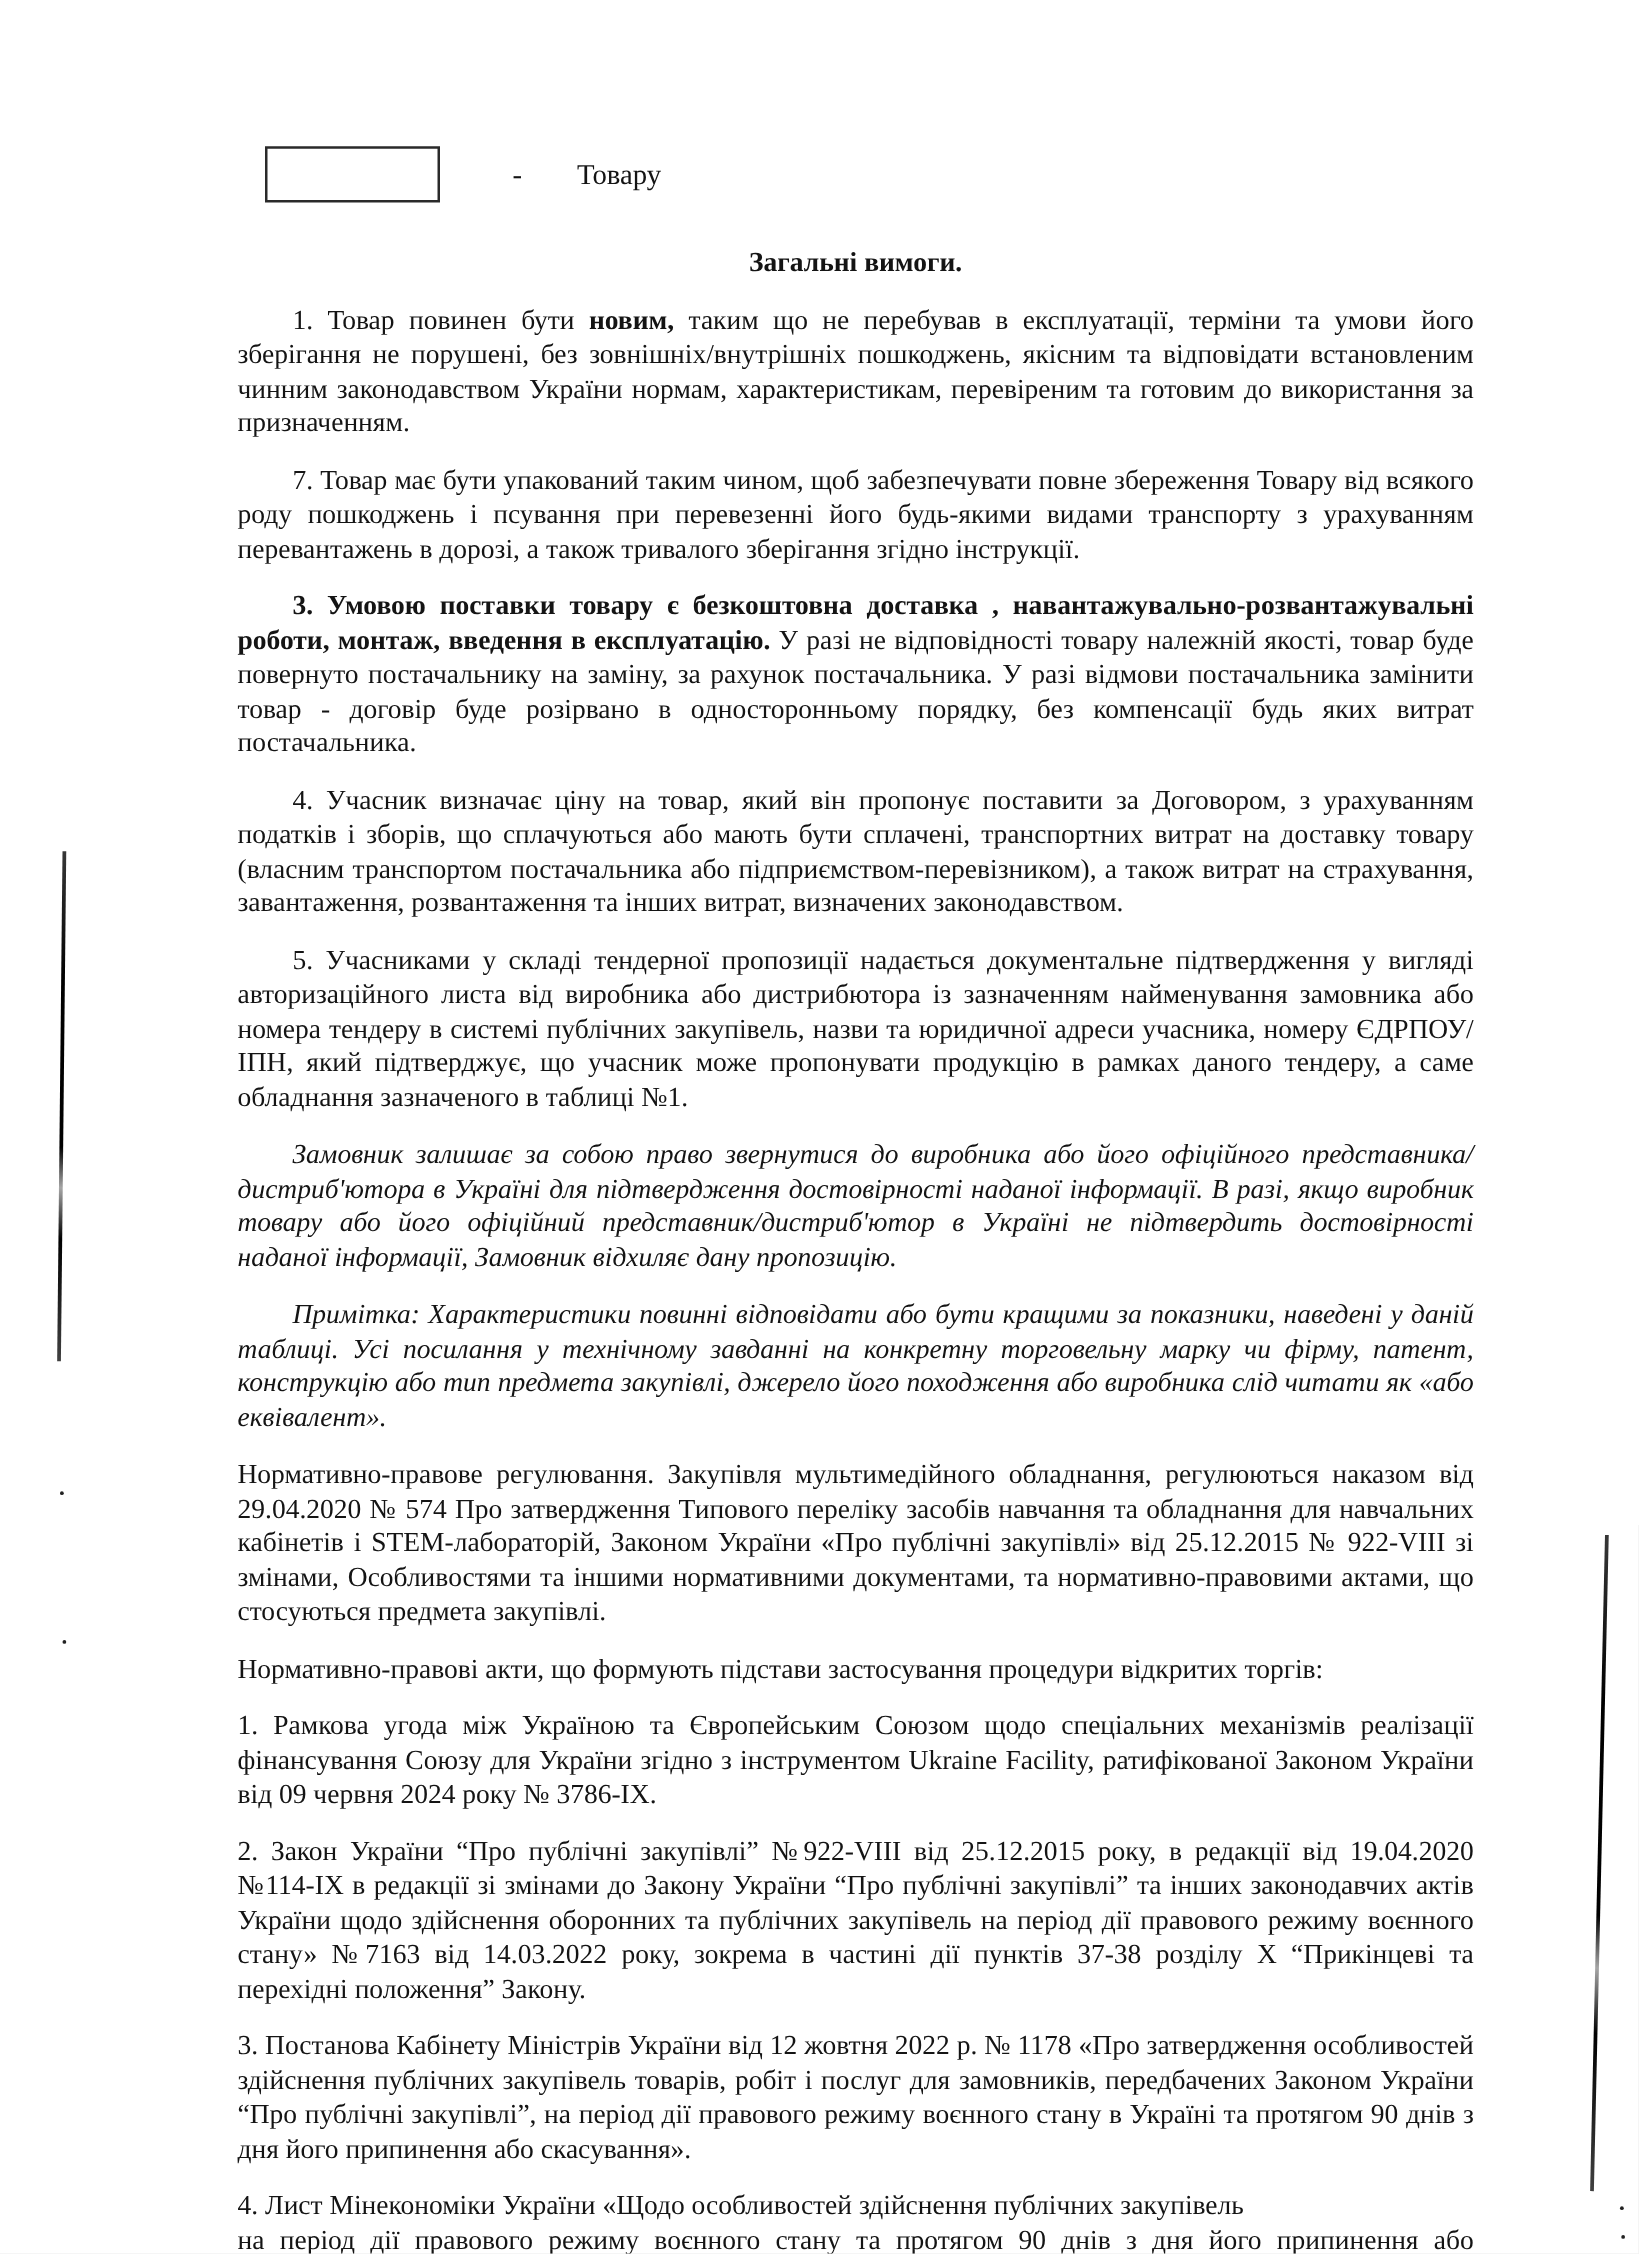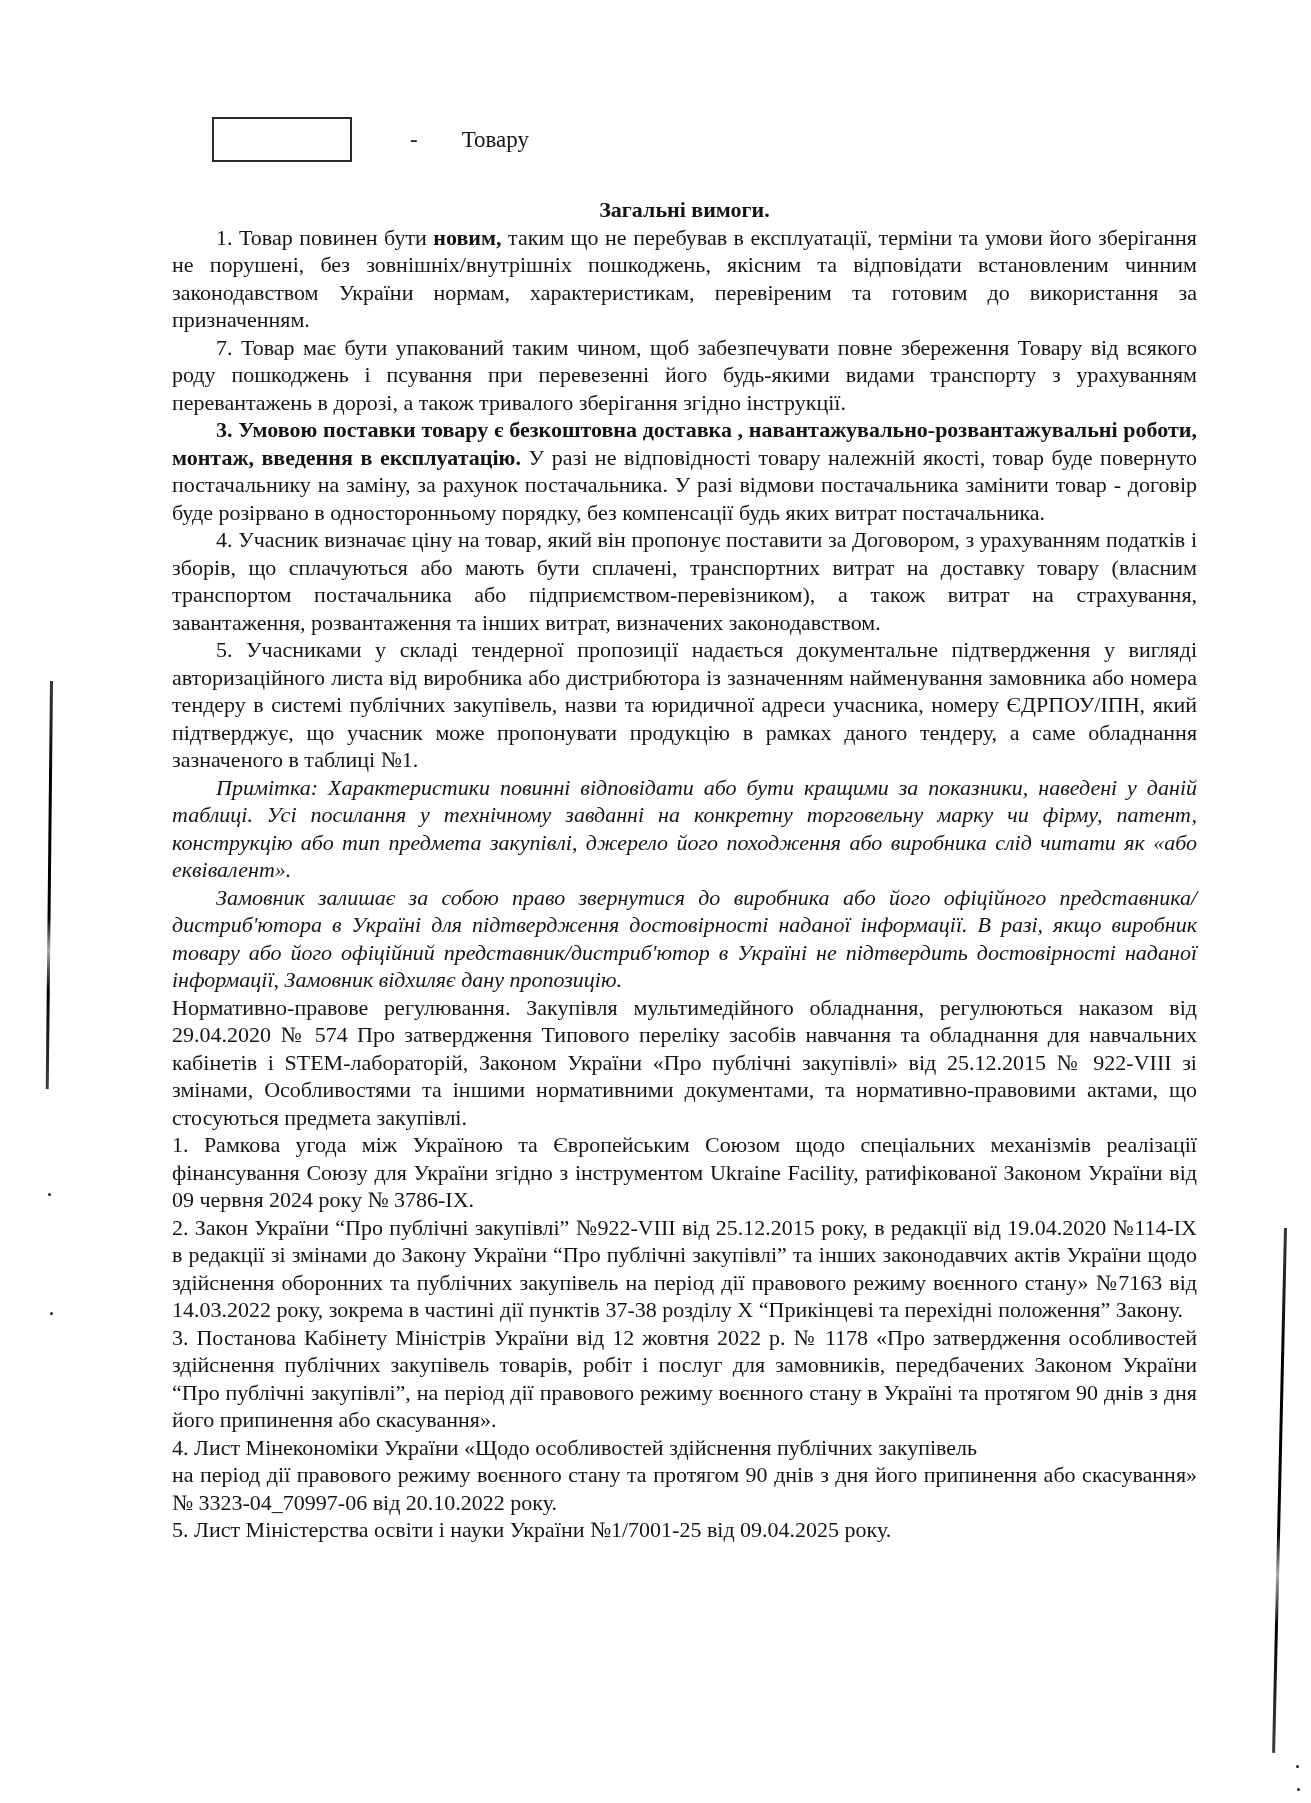--- a/index.html
+++ b/index.html
@@ -42,21 +42,21 @@
     font-size: 22px;
     line-height: 27.5px;
     text-align: justify;
   }
   .doc-title {
     margin: 0;
     font-size: 22px;
     font-weight: bold;
     text-align: center;
   }
-  .content p { margin: 0; }
+  .content p { margin: 18px; }
   .indent { text-indent: 44px; }
   .italic-note { font-style: italic; }
   .prelined { white-space: pre-line; }
   .scan-line {
     position: absolute;
     background: linear-gradient(to bottom,
       rgba(20,20,20,0.85) 0%, #000 25%, #000 58%,
       rgba(0,0,0,0.35) 66%, #000 76%, rgba(0,0,0,0.75) 100%);
   }
   .scan-line-left {
@@ -89,26 +89,27 @@
     <p class="indent"><span>1. Товар повинен бути </span><strong>новим,</strong><span> таким що не перебував в експлуатації, терміни та умови його зберігання не порушені, без зовнішніх/внутрішніх пошкоджень, якісним та відповідати встановленим чинним законодавством України нормам, характеристикам, перевіреним та готовим до використання за призначенням.</span></p>
 
     <p class="indent">7. Товар має бути упакований таким чином, щоб забезпечувати повне збереження Товару від всякого роду пошкоджень і псування при перевезенні його будь-якими видами транспорту з урахуванням перевантажень в дорозі, а також тривалого зберігання згідно інструкції.</p>
 
     <p class="indent"><strong>3. Умовою поставки товару є безкоштовна доставка , навантажувально-розвантажувальні роботи, монтаж, введення в експлуатацію.</strong><span> У разі не відповідності товару належній якості, товар буде повернуто постачальнику на заміну, за рахунок постачальника. У разі відмови постачальника замінити товар - договір буде розірвано в односторонньому порядку, без компенсації будь яких витрат постачальника.</span></p>
 
     <p class="indent">4. Учасник визначає ціну на товар, який він пропонує поставити за Договором, з урахуванням податків і зборів, що сплачуються або мають бути сплачені, транспортних витрат на доставку товару (власним транспортом постачальника або підприємством-перевізником), а також витрат на страхування, завантаження, розвантаження та інших витрат, визначених законодавством.</p>
 
     <p class="indent">5. Учасниками у складі тендерної пропозиції надається документальне підтвердження у вигляді авторизаційного листа від виробника або дистрибютора із зазначенням найменування замовника або номера тендеру в системі публічних закупівель, назви та юридичної адреси учасника, номеру ЄДРПОУ/ІПН, який підтверджує, що учасник може пропонувати продукцію в рамках даного тендеру, а саме обладнання зазначеного в таблиці №1.</p>
 
+    <p class="indent italic-note">Замовник залишає за собою право звернутися до виробника або його офіційного представника/дистриб'ютора в Україні для підтвердження достовірності наданої інформації. В разі, якщо виробник товару або його офіційний представник/дистриб'ютор в Україні не підтвердить достовірності наданої інформації, Замовник відхиляє дану пропозицію.</p>
+
     <p class="indent italic-note">Примітка: Характеристики повинні відповідати або бути кращими за показники, наведені у даній таблиці. Усі посилання у технічному завданні на конкретну торговельну марку чи фірму, патент, конструкцію або тип предмета закупівлі, джерело його походження або виробника слід читати як «або еквівалент».</p>
-
-    <p class="indent italic-note">Замовник залишає за собою право звернутися до виробника або його офіційного представника/дистриб'ютора в Україні для підтвердження достовірності наданої інформації. В разі, якщо виробник товару або його офіційний представник/дистриб'ютор в Україні не підтвердить достовірності наданої інформації, Замовник відхиляє дану пропозицію.</p>
 
     <p>Нормативно-правове регулювання. Закупівля мультимедійного обладнання, регулюються наказом від 29.04.2020 № 574 Про затвердження Типового переліку засобів навчання та обладнання для навчальних кабінетів і STEM-лабораторій, Законом України «Про публічні закупівлі» від 25.12.2015 № 922-VIII зі змінами, Особливостями та іншими нормативними документами, та нормативно-правовими актами, що стосуються предмета закупівлі.</p>
 
+    <p>Нормативно-правові акти, що формують підстави застосування процедури відкритих торгів:</p>
 
     <div>
       <p>1. Рамкова угода між Україною та Європейським Союзом щодо спеціальних механізмів реалізації фінансування Союзу для України згідно з інструментом Ukraine Facility, ратифікованої Законом України від 09 червня 2024 року № 3786-IX.</p>
       <p>2. Закон України “Про публічні закупівлі” №922-VIII від 25.12.2015 року, в редакції від 19.04.2020 №114-IX в редакції зі змінами до Закону України “Про публічні закупівлі” та інших законодавчих актів України щодо здійснення оборонних та публічних закупівель на період дії правового режиму воєнного стану» №7163 від 14.03.2022 року, зокрема в частині дії пунктів 37-38 розділу X “Прикінцеві та перехідні положення” Закону.</p>
       <p>3. Постанова Кабінету Міністрів України від 12 жовтня 2022 р. № 1178 «Про затвердження особливостей здійснення публічних закупівель товарів, робіт і послуг для замовників, передбачених Законом України “Про публічні закупівлі”, на період дії правового режиму воєнного стану в Україні та протягом 90 днів з дня його припинення або скасування».</p>
       <p class="prelined">4. Лист Мінекономіки України «Щодо особливостей здійснення публічних закупівель
 на період дії правового режиму воєнного стану та протягом 90 днів з дня його припинення або скасування» № 3323-04_70997-06 від 20.10.2022 року.</p>
       <p>5. Лист Міністерства освіти і науки України №1/7001-25 від 09.04.2025 року.</p>
     </div>
   </div>

